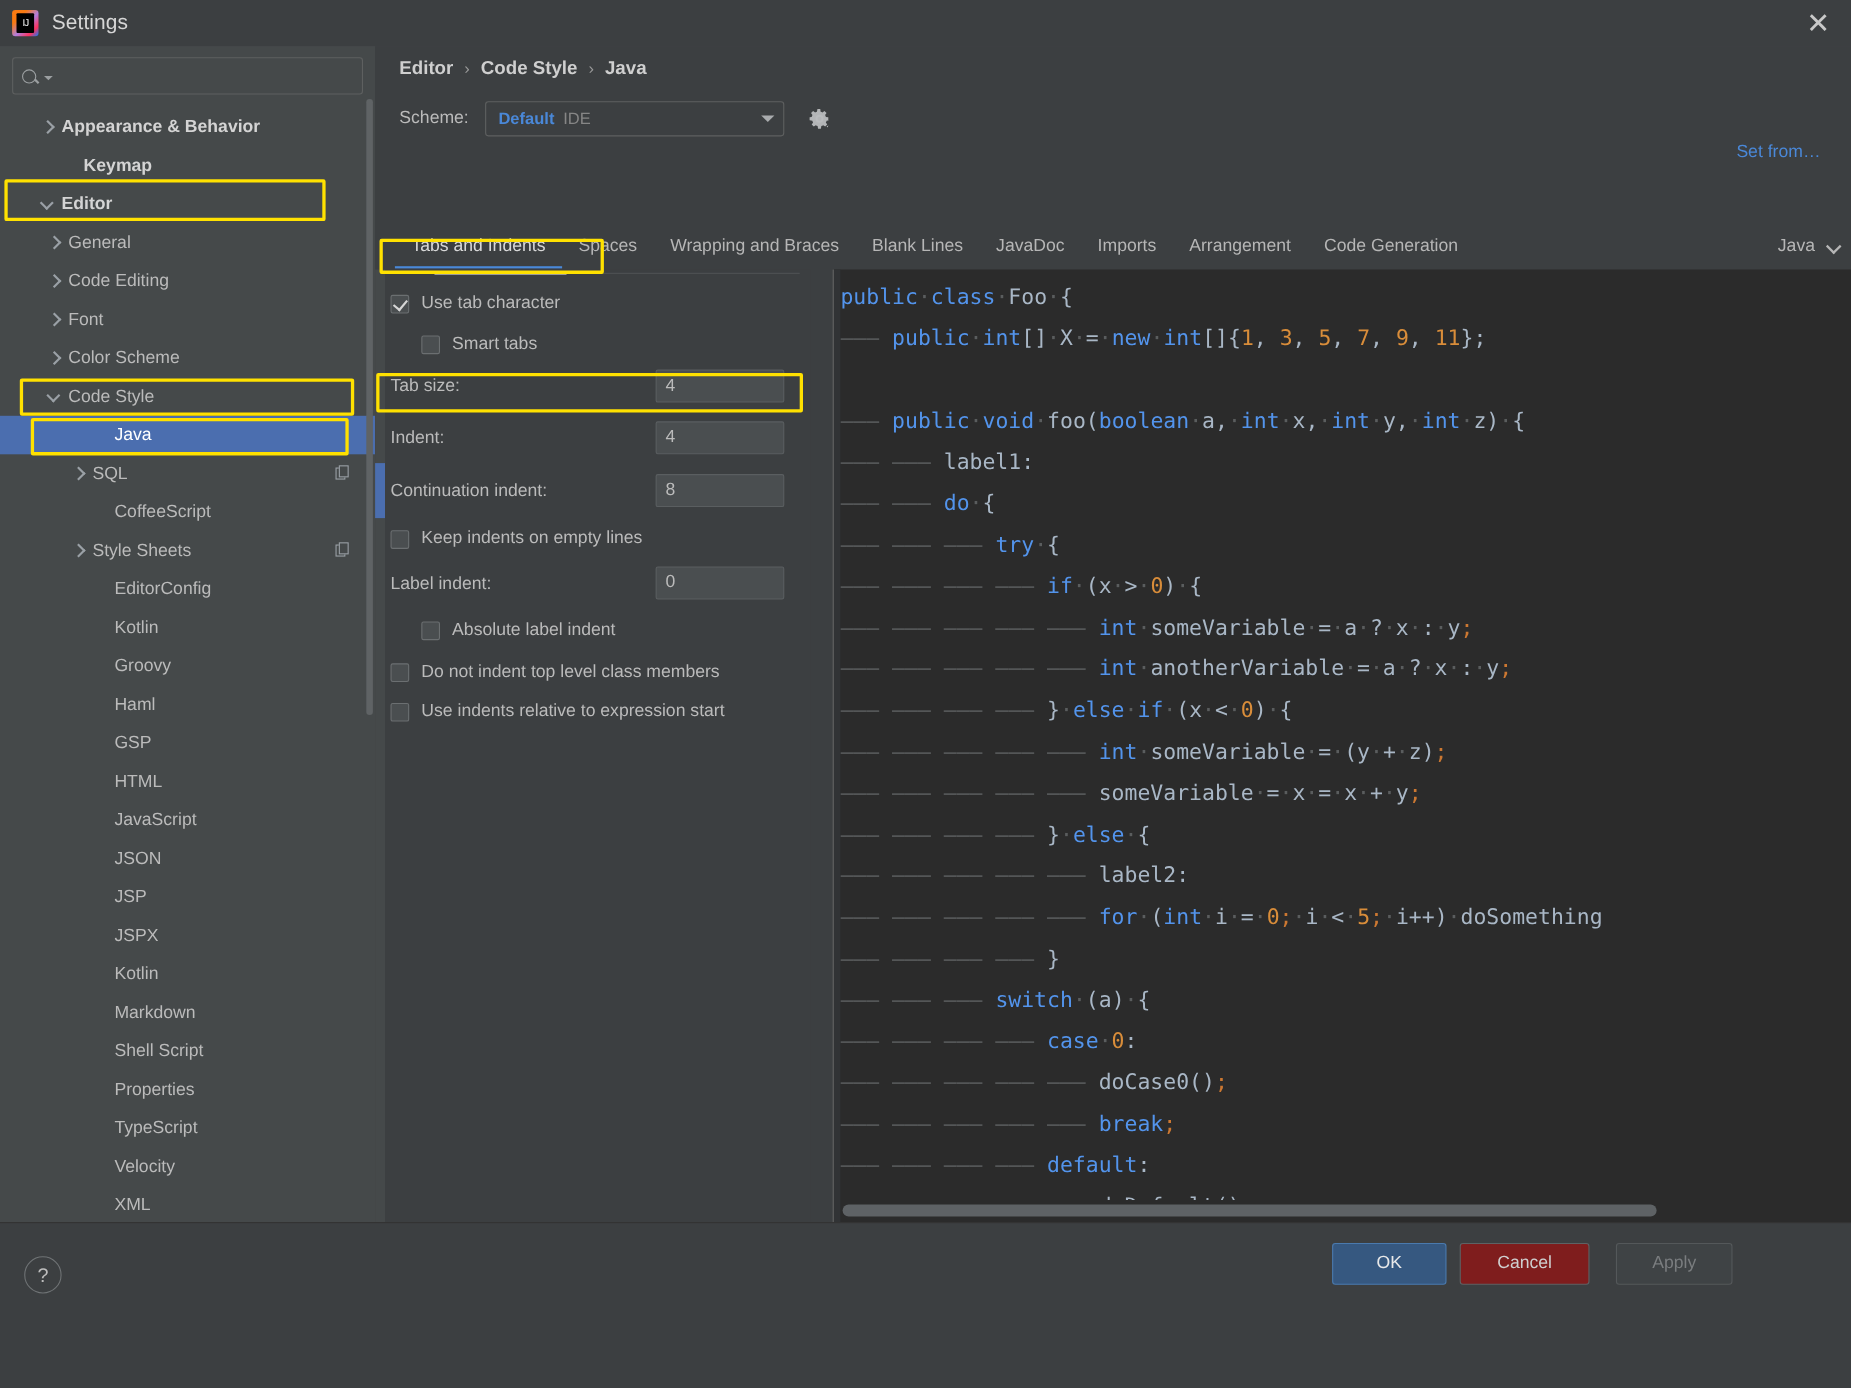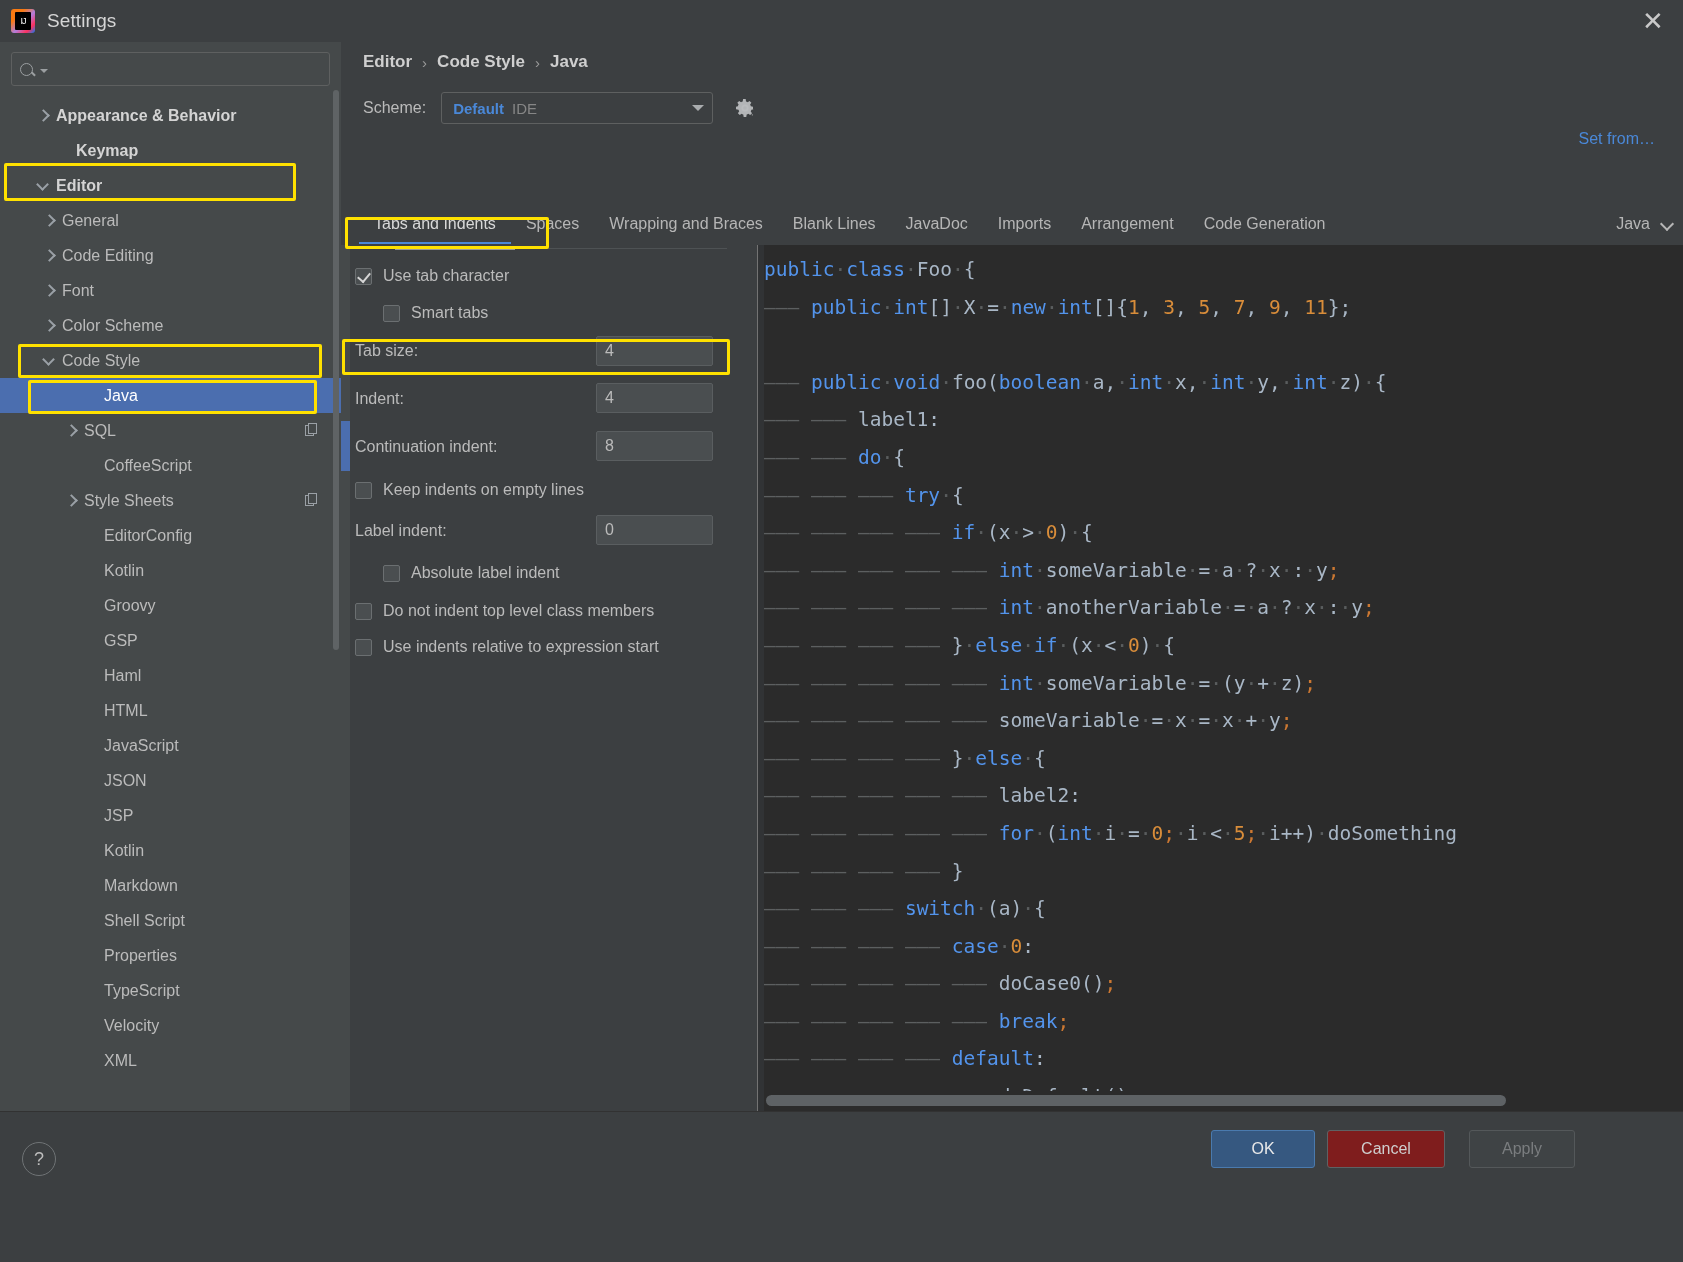--- a/index.html
+++ b/index.html
@@ -362,46 +362,51 @@
           <span>Kotlin</span>
         </div>
         <div class="tree-item">
           <span style="width: 86px; flex: 0 0 auto;"></span>
           <span class="arrow none"></span>
           <span>Groovy</span>
         </div>
         <div class="tree-item">
           <span style="width: 86px; flex: 0 0 auto;"></span>
           <span class="arrow none"></span>
+          <span>Haml</span>
+        </div>
+        <div class="tree-item">
+          <span style="width: 86px; flex: 0 0 auto;"></span>
+          <span class="arrow none"></span>
           <span>GSP</span>
         </div>
         <div class="tree-item">
           <span style="width: 86px; flex: 0 0 auto;"></span>
           <span class="arrow none"></span>
-          <span>Haml</span>
-        </div>
-        <div class="tree-item">
-          <span style="width: 86px; flex: 0 0 auto;"></span>
-          <span class="arrow none"></span>
           <span>HTML</span>
         </div>
         <div class="tree-item">
           <span style="width: 86px; flex: 0 0 auto;"></span>
           <span class="arrow none"></span>
           <span>JavaScript</span>
         </div>
         <div class="tree-item">
           <span style="width: 86px; flex: 0 0 auto;"></span>
           <span class="arrow none"></span>
           <span>JSON</span>
         </div>
         <div class="tree-item">
           <span style="width: 86px; flex: 0 0 auto;"></span>
           <span class="arrow none"></span>
           <span>JSP</span>
+        </div>
+        <div class="tree-item">
+          <span style="width: 86px; flex: 0 0 auto;"></span>
+          <span class="arrow none"></span>
+          <span>JSPX</span>
         </div>
         <div class="tree-item">
           <span style="width: 86px; flex: 0 0 auto;"></span>
           <span class="arrow none"></span>
           <span>Kotlin</span>
         </div>
         <div class="tree-item">
           <span style="width: 86px; flex: 0 0 auto;"></span>
           <span class="arrow none"></span>
           <span>Markdown</span>

